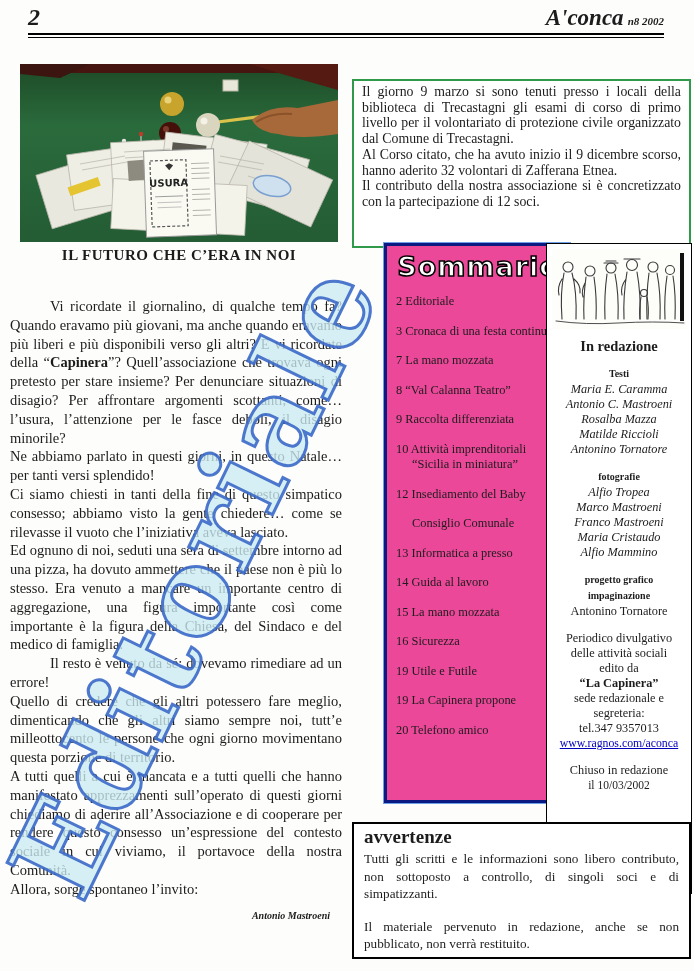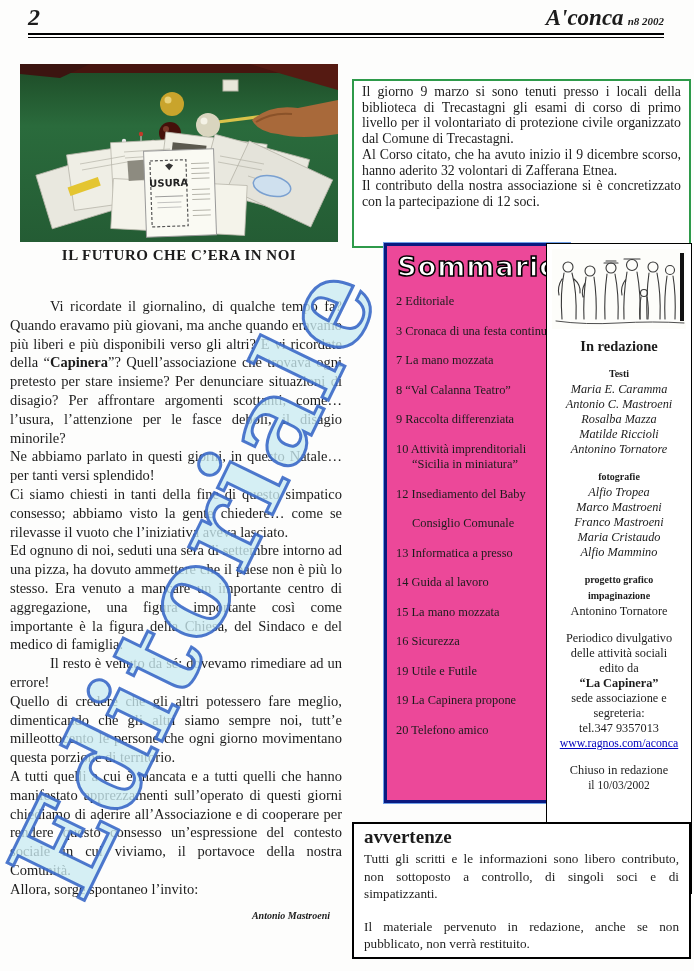--- a/index.html
+++ b/index.html
@@ -261,21 +261,21 @@
 
     <div class="red-subhead">progetto grafico</div>
     <div class="red-subhead">impaginazione</div>
     <div>Antonino Tornatore</div>
     <div class="red-gap"></div>
 
     <div>Periodico divulgativo</div>
     <div>delle attività sociali</div>
     <div>edito da</div>
     <div class="red-bold">“La Capinera”</div>
-    <div>sede associazione e</div>
+    <div>sede redazionale e</div>
     <div>segreteria:</div>
     <div>tel.347 9357013</div>
     <div><a class="red-link">www.ragnos.com/aconca</a></div>
     <div class="red-gap"></div>
 
     <div>Chiuso in redazione</div>
     <div class="red-small">il 10/03/2002</div>
   </div>
 
   <div class="avvertenze">

